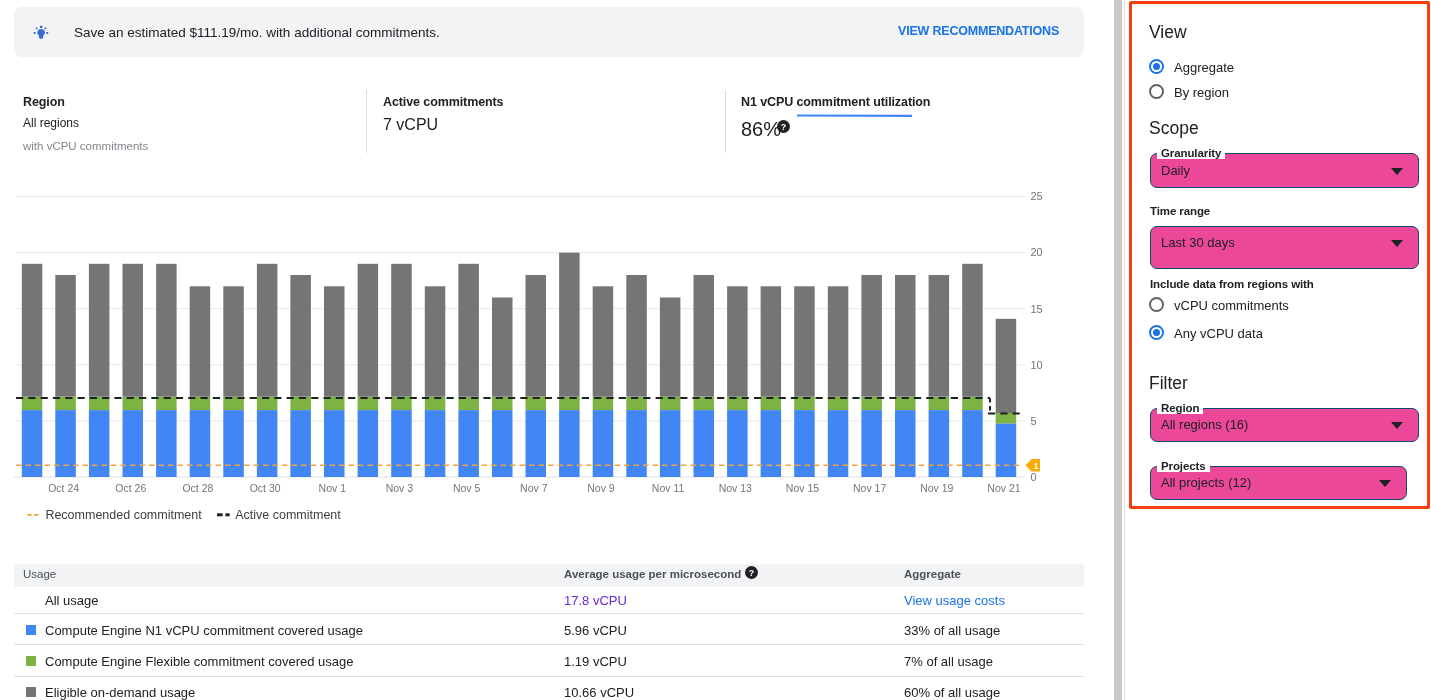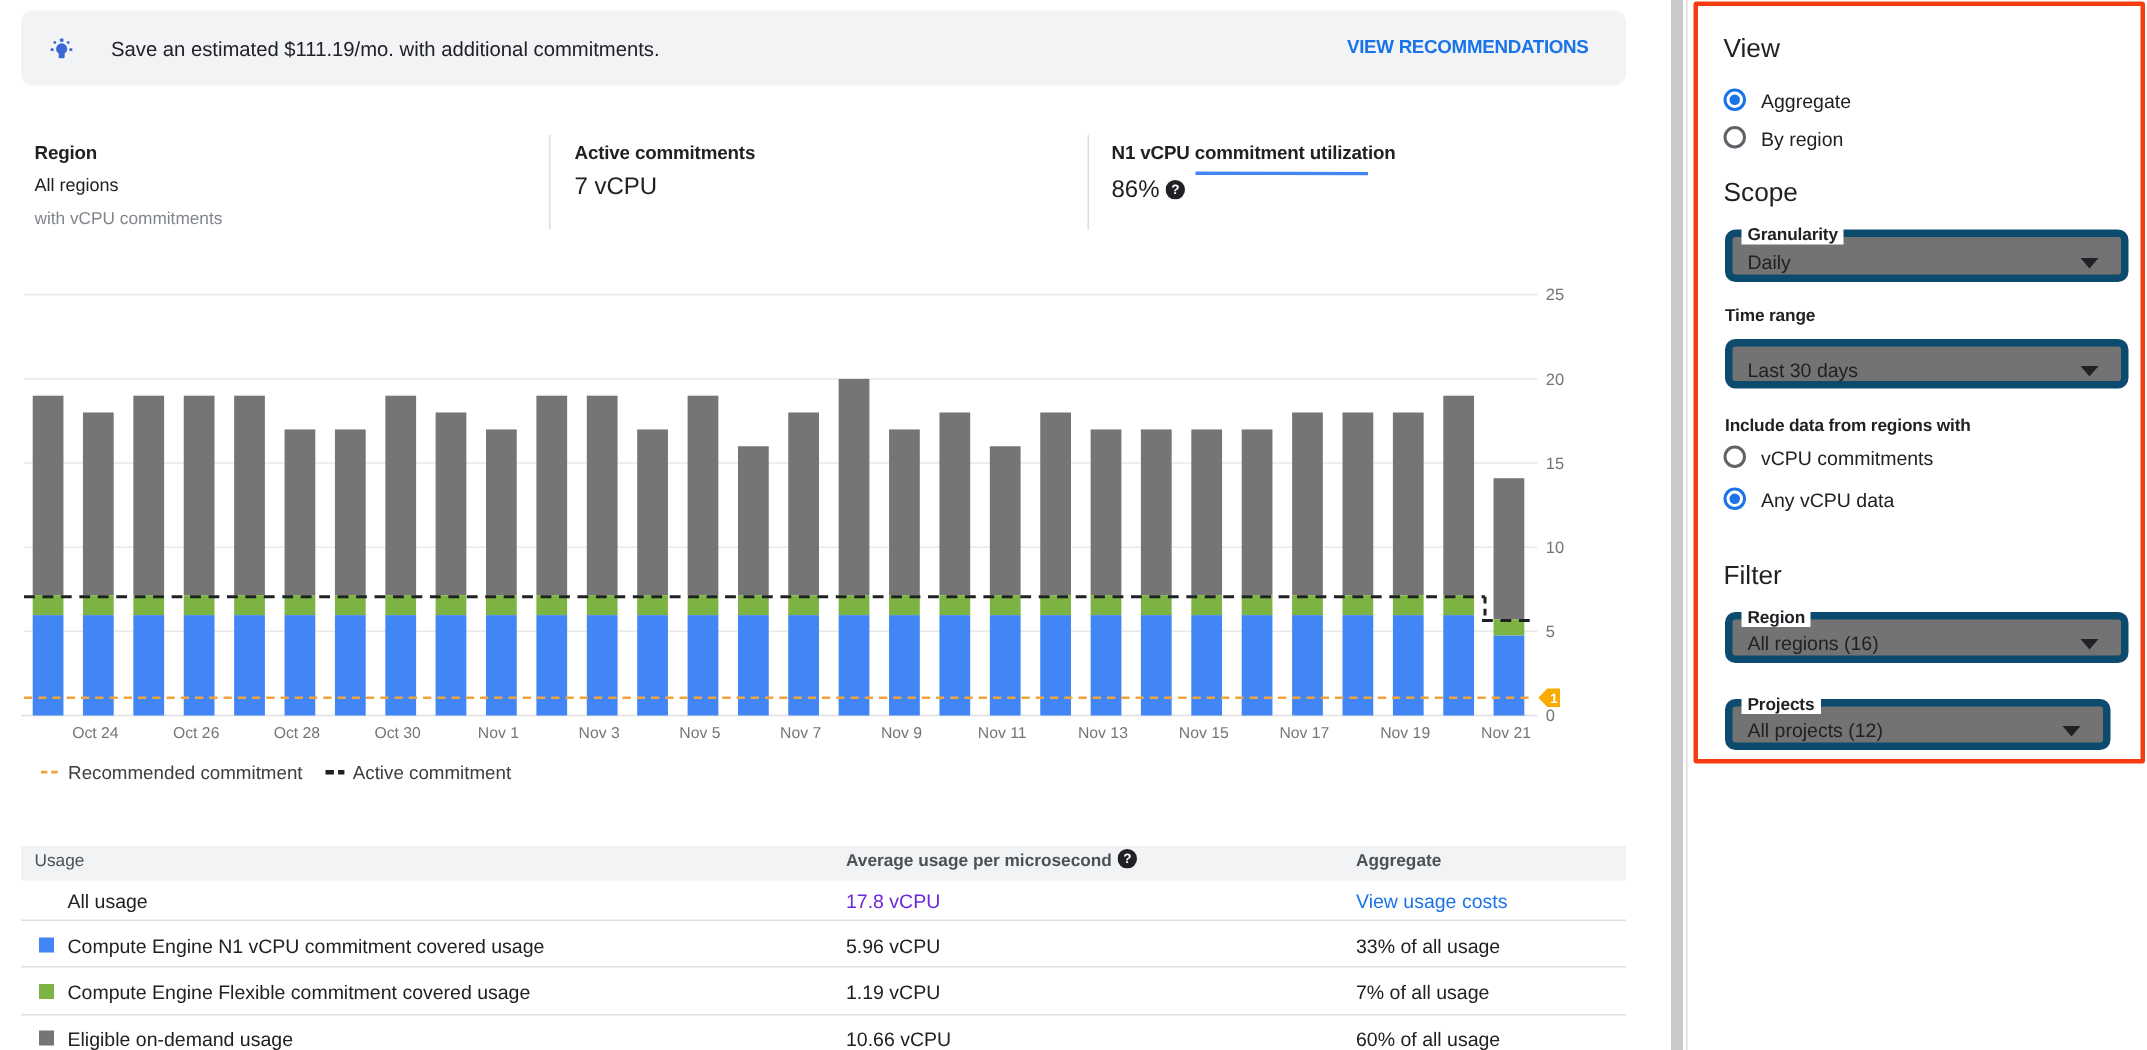--- a/index.html
+++ b/index.html
@@ -1,20 +1,20 @@
 <!DOCTYPE html>
 <html><head><meta charset="utf-8"><style>
 *{margin:0;padding:0;box-sizing:border-box}
 html,body{width:1431px;height:700px;background:#fff;font-family:"Liberation Sans",sans-serif;overflow:hidden}
 .a{position:absolute}
 .lbl{font-weight:700;font-size:11.5px;color:#202124;letter-spacing:-.1px}
 .sel{width:15px;height:15px;border-radius:50%;border:2px solid #1a73e8}
 .sel i{display:block;width:7px;height:7px;border-radius:50%;background:#1a73e8;margin:2px}
 .un{width:15px;height:15px;border-radius:50%;border:2px solid #5f6368}
-.box{border:5px solid #0c4a6e;border-radius:7px;background:#737373}
+.box{border:1px solid #0c4a6e;border-radius:7px;background:#ec4899}
 .caret{width:0;height:0;border-left:6.5px solid transparent;border-right:6.5px solid transparent;border-top:7px solid #202124}
 .notch{position:absolute;top:-7px;left:6px;background:#fff;padding:0 4px;font-size:11.5px;font-weight:700;color:#202124;letter-spacing:-.1px}
 .val{position:absolute;left:10px;font-size:13px;color:#202124}
 </style></head><body>
 
 <div class="a" style="left:14px;top:7px;width:1070px;height:50px;background:#f1f3f4;border-radius:8px"></div>
 <svg class="a" style="left:33px;top:24px" width="16" height="16" viewBox="0 0 16 16">
  <g fill="#3b68d6">
   <circle cx="8.1" cy="8.6" r="3.7"></circle>
   <path d="M6.1 11.5 H10.1 V14 Q10.1 14.8 9.3 14.8 H6.9 Q6.1 14.8 6.1 14 Z"></path>
@@ -29,21 +29,21 @@
 <div class="a" style="left:898px;top:24px;font-size:12.5px;font-weight:700;color:#1a73e8;letter-spacing:-.2px">VIEW RECOMMENDATIONS</div>
 
 <div class="a" style="left:366px;top:90px;width:1px;height:63px;background:#dadce0"></div>
 <div class="a" style="left:725px;top:90px;width:1px;height:63px;background:#dadce0"></div>
 <div class="a lbl" style="left:23px;top:94.5px;font-size:12.5px">Region</div>
 <div class="a" style="left:23px;top:116px;font-size:12px;color:#202124">All regions</div>
 <div class="a" style="left:23px;top:140px;font-size:11.5px;color:#80868b">with vCPU commitments</div>
 <div class="a lbl" style="left:383px;top:94.5px;font-size:12.5px">Active commitments</div>
 <div class="a" style="left:383px;top:116px;font-size:16px;color:#202124">7 vCPU</div>
 <div class="a lbl" style="left:741px;top:94.5px;font-size:12.5px">N1 vCPU commitment utilization</div>
-<div class="a" style="left:741px;top:118px;font-size:16px;color:#202124">86%</div>
+<div class="a" style="left:741px;top:118px;font-size:20px;color:#202124">86%</div>
 <svg class="a" style="left:777px;top:120px" width="13" height="13" viewBox="0 0 13 13">
  <circle cx="6.5" cy="6.5" r="6.5" fill="#202124"></circle>
  <text x="6.5" y="9.6" font-size="9" font-weight="bold" fill="#fff" text-anchor="middle">?</text>
 </svg>
 <svg class="a" style="left:795px;top:108px" width="122" height="16" viewBox="0 0 122 16">
  <polyline points="2,7.5 117,7.8" fill="none" stroke="#4285f4" stroke-width="2.2"></polyline>
 </svg>
 
 <svg style="position:absolute;left:0;top:186px" width="1060" height="355">
 <line x1="16" y1="10.5" x2="1025" y2="10.5" stroke="#e9e9e9" stroke-width="1"></line>
@@ -222,21 +222,21 @@
 <div class="a un" style="left:1149px;top:84px"></div>
 <div class="a" style="left:1174px;top:84.5px;font-size:13px;color:#202124">By region</div>
 
 <div class="a" style="left:1149px;top:118px;font-size:17.5px;color:#202124">Scope</div>
 <div class="a box" style="left:1150px;top:152.5px;width:269px;height:35px">
   <span class="notch">Granularity</span>
   <span class="val" style="top:9px">Daily</span>
   <span class="caret" style="position:absolute;right:15px;top:14px"></span>
 </div>
 <div class="a lbl" style="left:1150px;top:205px">Time range</div>
-<div class="a box" style="left:1150px;top:226px;width:269px;height:33px">
+<div class="a box" style="left:1150px;top:226px;width:269px;height:43px">
   <span class="val" style="top:8px">Last 30 days</span>
   <span class="caret" style="position:absolute;right:15px;top:13px"></span>
 </div>
 <div class="a lbl" style="left:1150px;top:278px">Include data from regions with</div>
 <div class="a un" style="left:1149px;top:297px"></div>
 <div class="a" style="left:1174px;top:297.5px;font-size:13px;color:#202124">vCPU commitments</div>
 <div class="a sel" style="left:1149px;top:325px">
     <i></i>
   </div>
 <div class="a" style="left:1174px;top:325.5px;font-size:13px;color:#202124">Any vCPU data</div>

